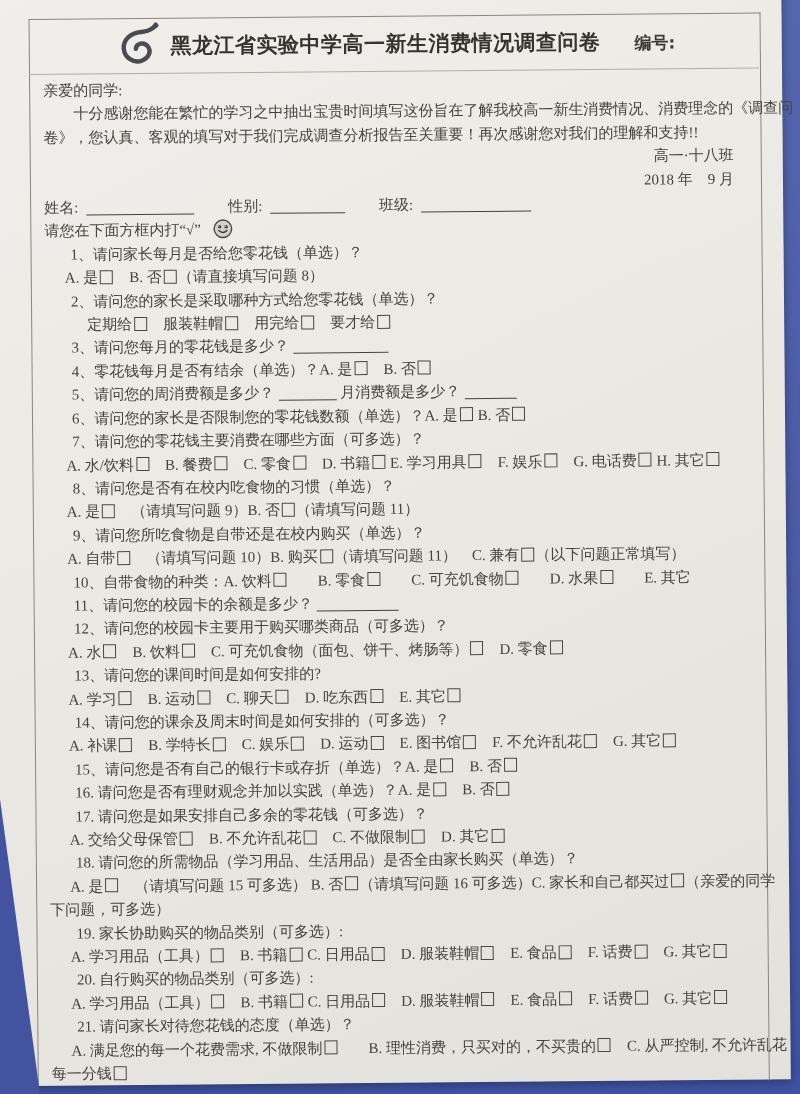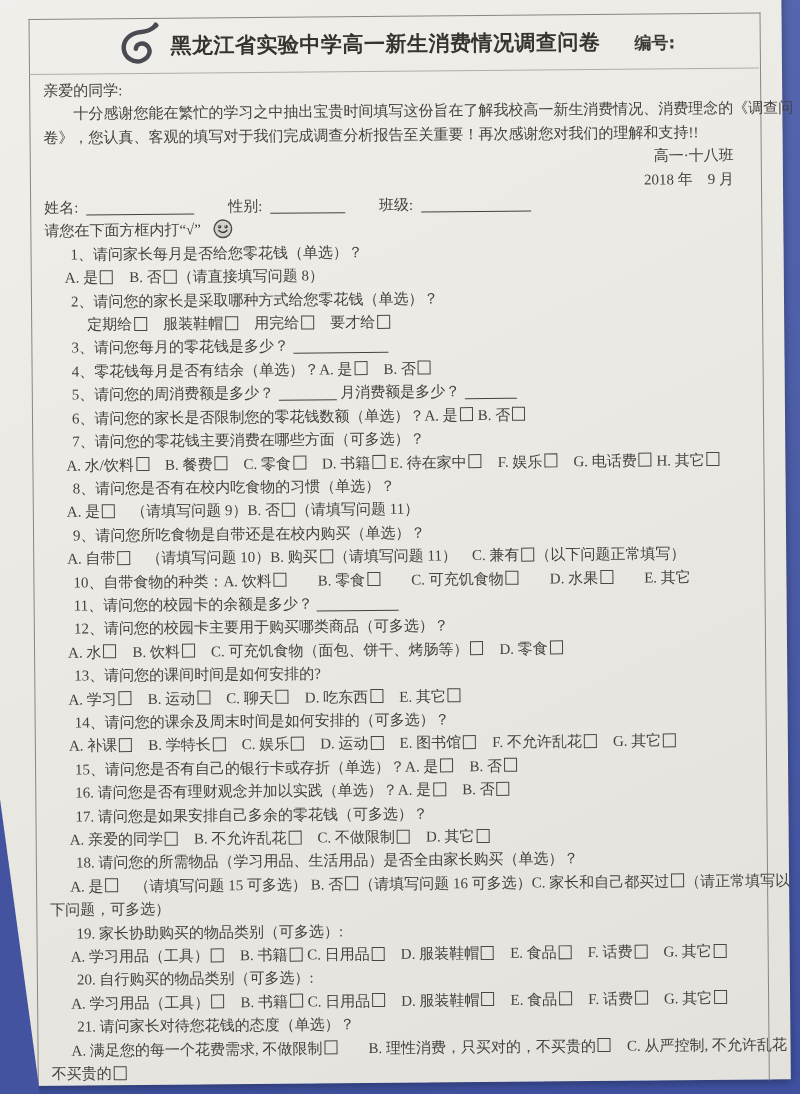--- a/index.html
+++ b/index.html
@@ -105,44 +105,44 @@
       <div class="qwrap" id="questions">
           <div class="line ind-q"><span>1、请问家长每月是否给您零花钱（单选）？</span></div>
           <div class="line ind-a"><span>A. 是</span><span class="cb"></span><span>　B. 否</span><span class="cb"></span><span>（请直接填写问题 8）</span></div>
           <div class="line ind-q"><span>2、请问您的家长是采取哪种方式给您零花钱（单选）？</span></div>
           <div class="line ind-s"><span>定期给</span><span class="cb"></span><span>　服装鞋帽</span><span class="cb"></span><span>　用完给</span><span class="cb"></span><span>　要才给</span><span class="cb"></span></div>
           <div class="line ind-q"><span>3、请问您每月的零花钱是多少？</span><span class="blank" style="width: 95px;"></span></div>
           <div class="line ind-q"><span>4、零花钱每月是否有结余（单选）？A. 是</span><span class="cb"></span><span>　B. 否</span><span class="cb"></span></div>
           <div class="line ind-q"><span>5、请问您的周消费额是多少？</span><span class="blank" style="width: 58px;"></span><span>月消费额是多少？</span><span class="blank" style="width: 52px;"></span></div>
           <div class="line ind-q"><span>6、请问您的家长是否限制您的零花钱数额（单选）？A. 是</span><span class="cb"></span><span> B. 否</span><span class="cb"></span></div>
           <div class="line ind-q"><span>7、请问您的零花钱主要消费在哪些方面（可多选）？</span></div>
-          <div class="line ind-a"><span>A. 水/饮料</span><span class="cb"></span><span>　B. 餐费</span><span class="cb"></span><span>　C. 零食</span><span class="cb"></span><span>　D. 书籍</span><span class="cb"></span><span> E. 待在家中</span><span class="cb"></span><span>　F. 娱乐</span><span class="cb"></span><span>　G. 电话费</span><span class="cb"></span><span> H. 其它</span><span class="cb"></span></div>
+          <div class="line ind-a"><span>A. 水/饮料</span><span class="cb"></span><span>　B. 餐费</span><span class="cb"></span><span>　C. 零食</span><span class="cb"></span><span>　D. 书籍</span><span class="cb"></span><span> E. 学习用具</span><span class="cb"></span><span>　F. 娱乐</span><span class="cb"></span><span>　G. 电话费</span><span class="cb"></span><span> H. 其它</span><span class="cb"></span></div>
           <div class="line ind-q"><span>8、请问您是否有在校内吃食物的习惯（单选）？</span></div>
           <div class="line ind-a"><span>A. 是</span><span class="cb"></span><span>　（请填写问题 9）B. 否</span><span class="cb"></span><span>（请填写问题 11）</span></div>
           <div class="line ind-q"><span>9、请问您所吃食物是自带还是在校内购买（单选）？</span></div>
           <div class="line ind-a"><span>A. 自带</span><span class="cb"></span><span>　（请填写问题 10）B. 购买</span><span class="cb"></span><span>（请填写问题 11）　C. 兼有</span><span class="cb"></span><span>（以下问题正常填写）</span></div>
           <div class="line ind-q"><span>10、自带食物的种类：A. 饮料</span><span class="cb"></span><span>　　B. 零食</span><span class="cb"></span><span>　　C. 可充饥食物</span><span class="cb"></span><span>　　D. 水果</span><span class="cb"></span><span>　　E. 其它</span></div>
           <div class="line ind-q"><span>11、请问您的校园卡的余额是多少？</span><span class="blank" style="width: 82px;"></span></div>
           <div class="line ind-q"><span>12、请问您的校园卡主要用于购买哪类商品（可多选）？</span></div>
           <div class="line ind-a"><span>A. 水</span><span class="cb"></span><span>　B. 饮料</span><span class="cb"></span><span>　C. 可充饥食物（面包、饼干、烤肠等）</span><span class="cb"></span><span>　D. 零食</span><span class="cb"></span></div>
           <div class="line ind-q"><span>13、请问您的课间时间是如何安排的?</span></div>
           <div class="line ind-a"><span>A. 学习</span><span class="cb"></span><span>　B. 运动</span><span class="cb"></span><span>　C. 聊天</span><span class="cb"></span><span>　D. 吃东西</span><span class="cb"></span><span>　E. 其它</span><span class="cb"></span></div>
           <div class="line ind-q"><span>14、请问您的课余及周末时间是如何安排的（可多选）？</span></div>
           <div class="line ind-a"><span>A. 补课</span><span class="cb"></span><span>　B. 学特长</span><span class="cb"></span><span>　C. 娱乐</span><span class="cb"></span><span>　D. 运动</span><span class="cb"></span><span>　E. 图书馆</span><span class="cb"></span><span>　F. 不允许乱花</span><span class="cb"></span><span>　G. 其它</span><span class="cb"></span></div>
           <div class="line ind-q"><span>15、请问您是否有自己的银行卡或存折（单选）？A. 是</span><span class="cb"></span><span>　B. 否</span><span class="cb"></span></div>
           <div class="line ind-q"><span>16. 请问您是否有理财观念并加以实践（单选）？A. 是</span><span class="cb"></span><span>　B. 否</span><span class="cb"></span></div>
           <div class="line ind-q"><span>17. 请问您是如果安排自己多余的零花钱（可多选）？</span></div>
-          <div class="line ind-a"><span>A. 亲爱的同学</span><span class="cb"></span><span>　B. 不允许乱花</span><span class="cb"></span><span>　C. 不做限制</span><span class="cb"></span><span>　D. 其它</span><span class="cb"></span></div>
+          <div class="line ind-a"><span>A. 交给父母保管</span><span class="cb"></span><span>　B. 不允许乱花</span><span class="cb"></span><span>　C. 不做限制</span><span class="cb"></span><span>　D. 其它</span><span class="cb"></span></div>
           <div class="line ind-q"><span>18. 请问您的所需物品（学习用品、生活用品）是否全由家长购买（单选）？</span></div>
-          <div class="line ind-a"><span>A. 是</span><span class="cb"></span><span>　（请填写问题 15 可多选） B. 否</span><span class="cb"></span><span>（请填写问题 16 可多选）C. 家长和自己都买过</span><span class="cb"></span><span>（请正常填写以</span></div>
+          <div class="line ind-a"><span>A. 是</span><span class="cb"></span><span>　（请填写问题 15 可多选） B. 否</span><span class="cb"></span><span>（请填写问题 16 可多选）C. 家长和自己都买过</span><span class="cb"></span><span>（亲爱的同学</span></div>
           <div class="line ind-z"><span>下问题，可多选）</span></div>
           <div class="line ind-q"><span>19. 家长协助购买的物品类别（可多选）:</span></div>
           <div class="line ind-a"><span>A. 学习用品（工具）</span><span class="cb"></span><span>　B. 书籍</span><span class="cb"></span><span> C. 日用品</span><span class="cb"></span><span>　D. 服装鞋帽</span><span class="cb"></span><span>　E. 食品</span><span class="cb"></span><span>　F. 话费</span><span class="cb"></span><span>　G. 其它</span><span class="cb"></span></div>
           <div class="line ind-q"><span>20. 自行购买的物品类别（可多选）:</span></div>
           <div class="line ind-a"><span>A. 学习用品（工具）</span><span class="cb"></span><span>　B. 书籍</span><span class="cb"></span><span> C. 日用品</span><span class="cb"></span><span>　D. 服装鞋帽</span><span class="cb"></span><span>　E. 食品</span><span class="cb"></span><span>　F. 话费</span><span class="cb"></span><span>　G. 其它</span><span class="cb"></span></div>
           <div class="line ind-q"><span>21. 请问家长对待您花钱的态度（单选）？</span></div>
           <div class="line ind-a"><span>A. 满足您的每一个花费需求, 不做限制</span><span class="cb"></span><span>　　B. 理性消费，只买对的，不买贵的</span><span class="cb"></span><span>　C. 从严控制, 不允许乱花</span></div>
-          <div class="line ind-z"><span>不买贵的</span><span class="cb"></span></div>
+          <div class="line ind-z"><span>每一分钱</span><span class="cb"></span></div>
         </div>
     </div>
   </div>
   <div class="wedge"></div>
 </div>
 
 </body></html>

